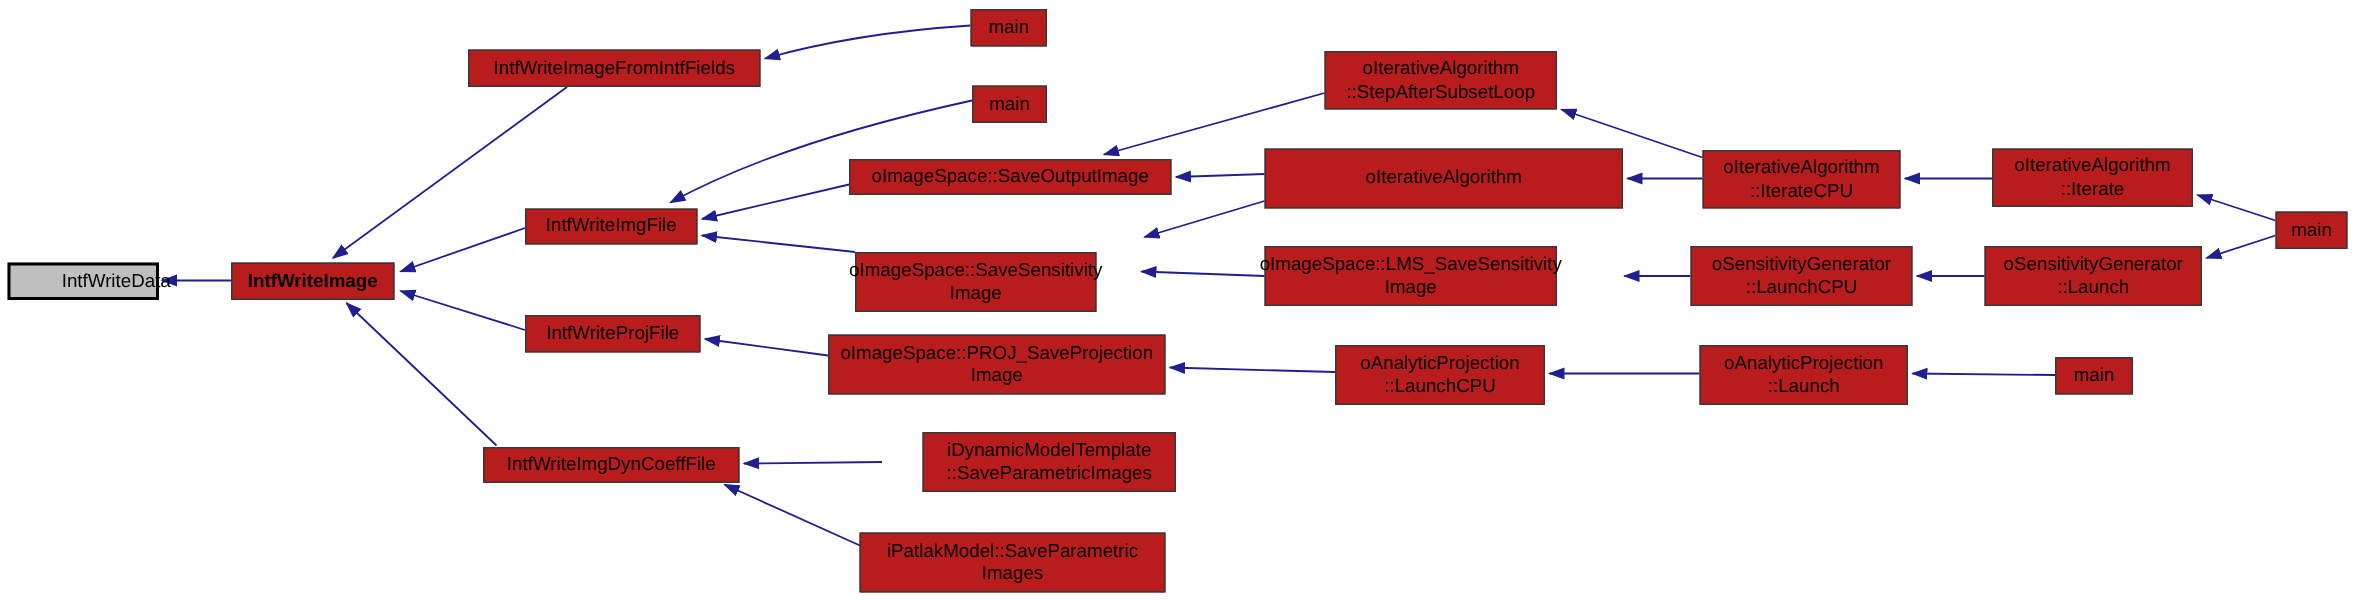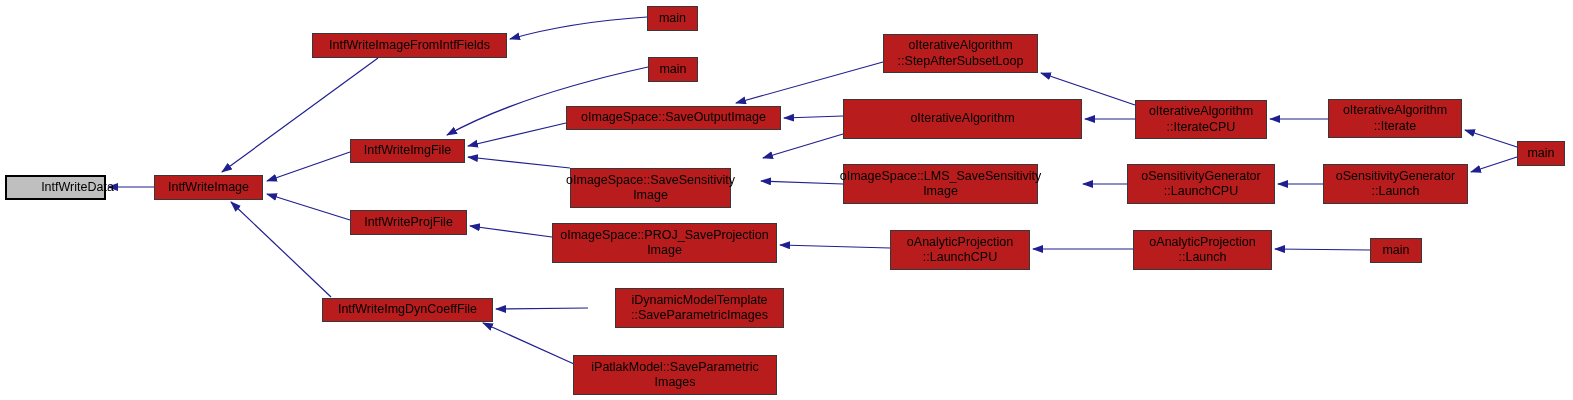--- a/index.html
+++ b/index.html
@@ -70,21 +70,21 @@
         <path d="M1370,250 L1275,249" class="edge" stroke="#1f1f8f" marker-end="url(#arrowhead)"></path>
         <path d="M331,297 L231,202" class="edge" stroke="#1f1f8f" marker-end="url(#arrowhead)"></path>
         <path d="M588,308 L496,309" class="edge" stroke="#1f1f8f" marker-end="url(#arrowhead)"></path>
         <path d="M574,364 L483,323" class="edge" stroke="#1f1f8f" marker-end="url(#arrowhead)"></path>
       </g>
   </svg>
   <div id="nodes">
       <div class="node highlight" style="left: 5px; top: 175px; width: 101px; height: 25px; padding-left: 44px;">
         <span>IntfWriteData</span>
       </div>
-      <div class="node" style="left: 154px; top: 175px; width: 109px; height: 25px;">
+      <div class="node" style="left: 154px; top: 175px; width: 109px; height: 25px; font-weight: bold;">
         <span>IntfWriteImage</span>
       </div>
       <div class="node" style="left: 312px; top: 33px; width: 195px; height: 25px;">
         <span>IntfWriteImageFromIntfFields</span>
       </div>
       <div class="node" style="left: 647px; top: 6px; width: 51px; height: 25px;">
         <span>main</span>
       </div>
       <div class="node" style="left: 648px; top: 57px; width: 50px; height: 25px;">
         <span>main</span>

